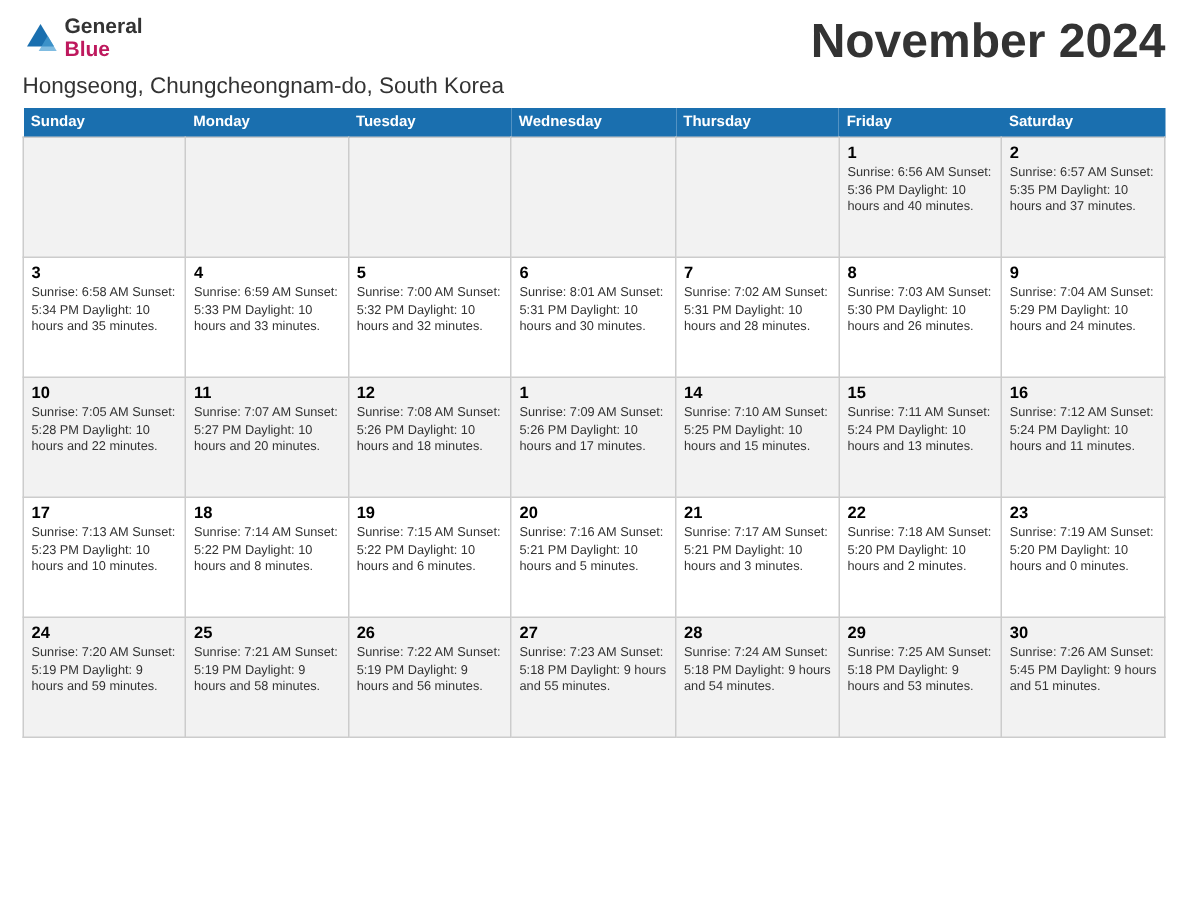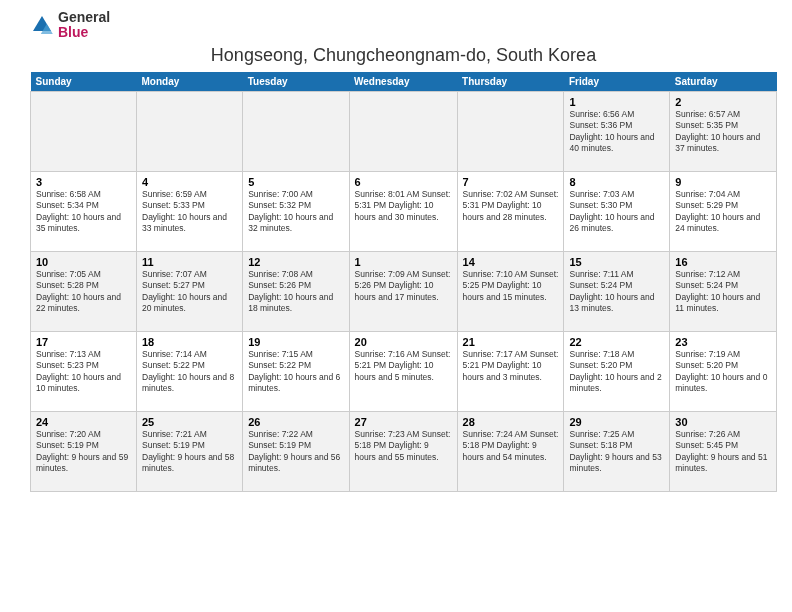--- a/index.html
+++ b/index.html
@@ -5,21 +5,21 @@
     * { margin: 0; padding: 0; box-sizing: border-box; }
     body {
       font-family: Arial, sans-serif;
       background: #fff;
       width: 792px;
       height: 612px;
       overflow: hidden;
     }
     .container {
       width: 792px;
-      padding: 10px 15px 5px 30px;
+      padding: 10px 15px 5px 15px;
     }
     .header-section {
       display: flex;
       align-items: flex-start;
       justify-content: space-between;
       margin-bottom: 4px;
     }
     .logo {
       display: flex;
       align-items: center;
@@ -44,23 +44,22 @@
     .title-section {
       text-align: right;
     }
     .month-title {
       font-size: 32px;
       font-weight: bold;
       color: #333;
       line-height: 1.1;
     }
     .subtitle {
-      font-size: 18px;
+      font-size: 15px;
       color: #333;
-      text-align: center;
       margin-bottom: 6px;
     }
     table {
       width: 100%;
       border-collapse: collapse;
       font-size: 9.5px;
     }
     thead tr th {
       background-color: #1a6faf;
       color: white;
@@ -104,20 +103,23 @@
   <div class="header-section">
     <div class="logo">
       <svg class="logo-icon" viewBox="0 0 40 40">
         <polygon points="20,5 35,30 5,30" fill="#1a6faf"></polygon>
         <polygon points="28,18 38,35 18,35" fill="#4a9fd4" opacity="0.7"></polygon>
       </svg>
       <div>
         <div class="logo-text-general">General</div>
         <div class="logo-text-blue">Blue</div>
       </div>
+    </div>
+    <div class="title-section">
+      <div class="month-title">November 2024</div>
     </div>
   </div>
   <div class="subtitle">Hongseong, Chungcheongnam-do, South Korea</div>
 
   <table>
     <thead>
       <tr>
         <th>Sunday</th>
         <th>Monday</th>
         <th>Tuesday</th>

